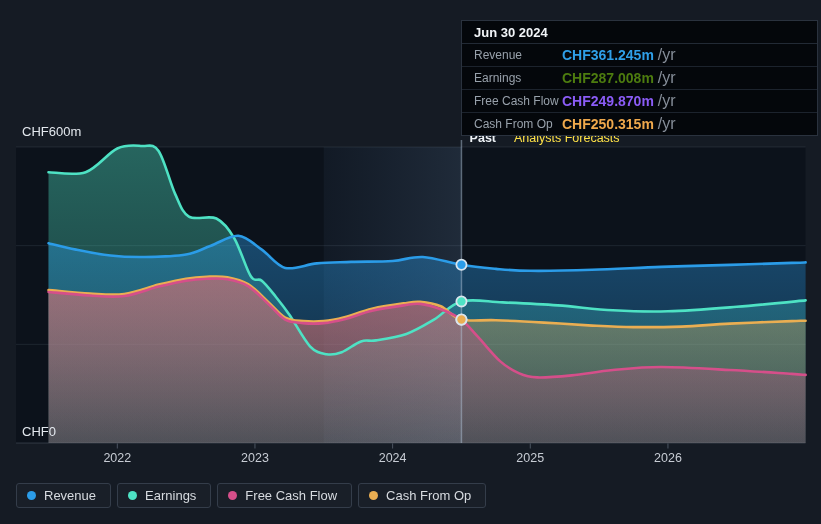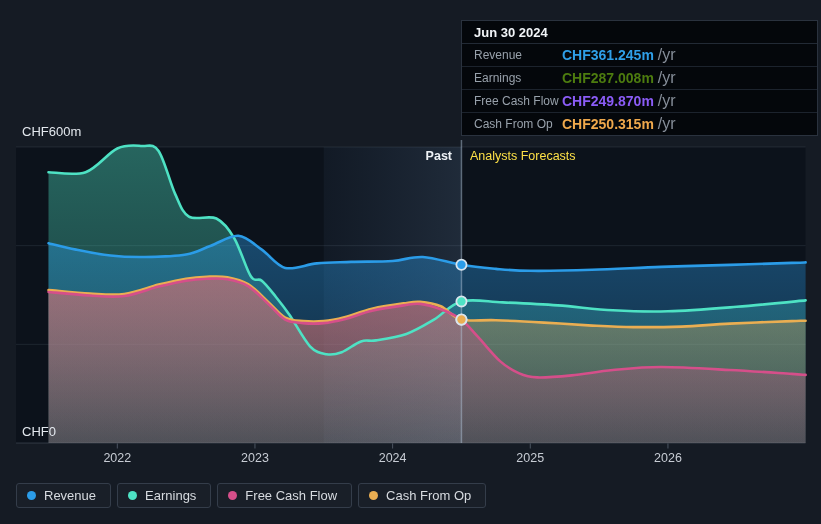--- a/index.html
+++ b/index.html
@@ -4,21 +4,21 @@
 <style>
   html,body{margin:0;padding:0;background:#151b24;}
   .stage{position:relative;width:821px;height:524px;background:#151b24;
          font-family:"Liberation Sans",sans-serif;overflow:hidden;}
   svg.chart{position:absolute;left:0;top:0;z-index:0;}
 
   .axis-label{position:absolute;z-index:2;font-size:13px;color:#e3e8ee;}
   .y-top{left:22px;top:124px;}
   .y-bottom{left:22px;top:424px;}
 
-  .section-label{position:absolute;z-index:2;font-size:12.5px;top:149px;}
+  .section-label{position:absolute;z-index:2;font-size:12.5px;top:131px;padding-left:44px;}
   .past-label{left:0;width:452px;text-align:right;color:#eef2f6;font-weight:bold;}
   .forecast-label{left:470px;color:#fde047;}
 
   .tooltip{position:absolute;z-index:3;left:461px;top:20px;width:357px;
            box-sizing:border-box;background:#04070b;border:1px solid #2a323e;}
   .tooltip .tt-title{padding:4px 12px 3px;font-size:13px;font-weight:bold;color:#f2f5f8;
            border-bottom:1px solid #222a35;}
   .tt-row{display:flex;align-items:center;padding:2px 12px;border-bottom:1px solid #1c232d;}
   .tt-row:last-child{border-bottom:none;}
   .tt-label{flex:0 0 88px;font-size:12px;color:#98a1ab;}

